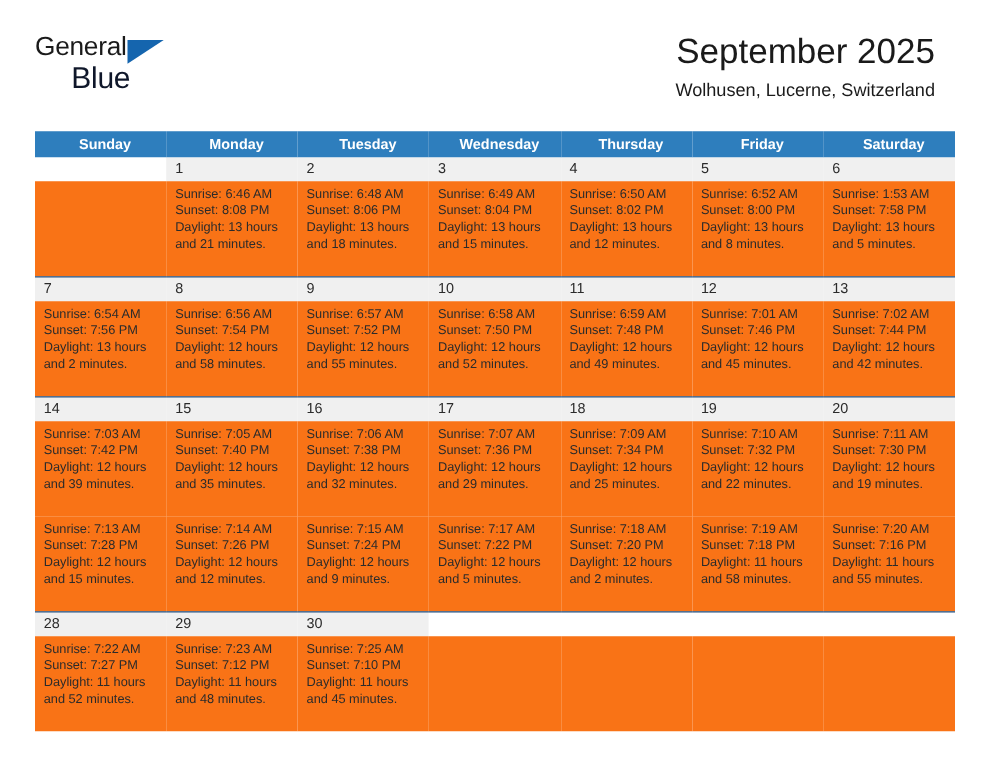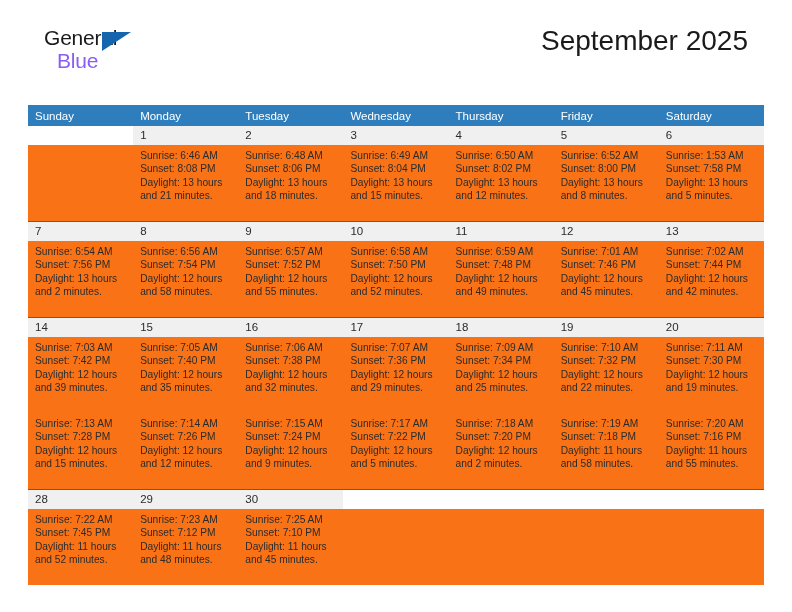--- a/index.html
+++ b/index.html
@@ -31,34 +31,34 @@
   }
   .brand {
     position: absolute;
     left: 0;
     top: 0;
     width: 120px;
     height: 54px;
   }
   .brand-general {
     position: absolute;
-    left: 16px;
+    left: 0;
     top: 0;
     font-size: 21px;
     letter-spacing: -0.2px;
     color: #1a1a1a;
     font-family: "Liberation Sans", sans-serif;
   }
   .brand-blue {
     position: absolute;
     left: 29px;
     top: 23px;
-    font-size: 21px;
+    font-size: 24px;
     letter-spacing: -0.2px;
-    color: #8b5cf6;
+    color: #0f172a;
     font-family: "Liberation Sans", sans-serif;
   }
   .brand-triangle {
     position: absolute;
     left: 74px;
     top: 6px;
     width: 0;
     height: 0;
     border-left: 29px solid #1565ae;
     border-bottom: 19px solid transparent;
@@ -93,23 +93,23 @@
     width: 736px;
   }
   table.cal {
     border-collapse: collapse;
     table-layout: fixed;
     width: 736px;
   }
   table.cal th {
     background: #2e7ebd;
     color: #ffffff;
-    font-weight: normal;
+    font-weight: bold;
     font-size: 11.5px;
-    text-align: left;
+    text-align: center;
     padding: 4px 0 4px 7px;
     height: 13px;
     border: none;
   }
   table.cal col {
     width: 105.14px;
   }
 
   tr.num-row td {
     background: #f0f0f0;
@@ -152,20 +152,21 @@
   <div class="header">
 
     <div class="brand">
       <span class="brand-general">General</span>
       <span class="brand-triangle"></span>
       <span class="brand-blue">Blue</span>
     </div>
 
     <div class="titles">
       <div class="month-title">September 2025</div>
+      <div class="location">Wolhusen, Lucerne, Switzerland</div>
     </div>
 
   </div>
 
   <div class="calendar">
     <table class="cal">
       <colgroup>
         <col>
           <col>
           <col>
@@ -389,21 +390,21 @@
             <td>29</td>
             <td>30</td>
             <td class="empty"></td>
             <td class="empty"></td>
             <td class="empty"></td>
             <td class="empty"></td>
           </tr>
           <tr class="info-row">
             <td>
               <span class="info-line">Sunrise: 7:22 AM</span>
-              <span class="info-line">Sunset: 7:45 PM</span>
+              <span class="info-line">Sunset: 7:27 PM</span>
               <span class="info-line">Daylight: 11 hours</span>
               <span class="info-line">and 52 minutes.</span>
             </td>
             <td>
               <span class="info-line">Sunrise: 7:23 AM</span>
               <span class="info-line">Sunset: 7:12 PM</span>
               <span class="info-line">Daylight: 11 hours</span>
               <span class="info-line">and 48 minutes.</span>
             </td>
             <td>

